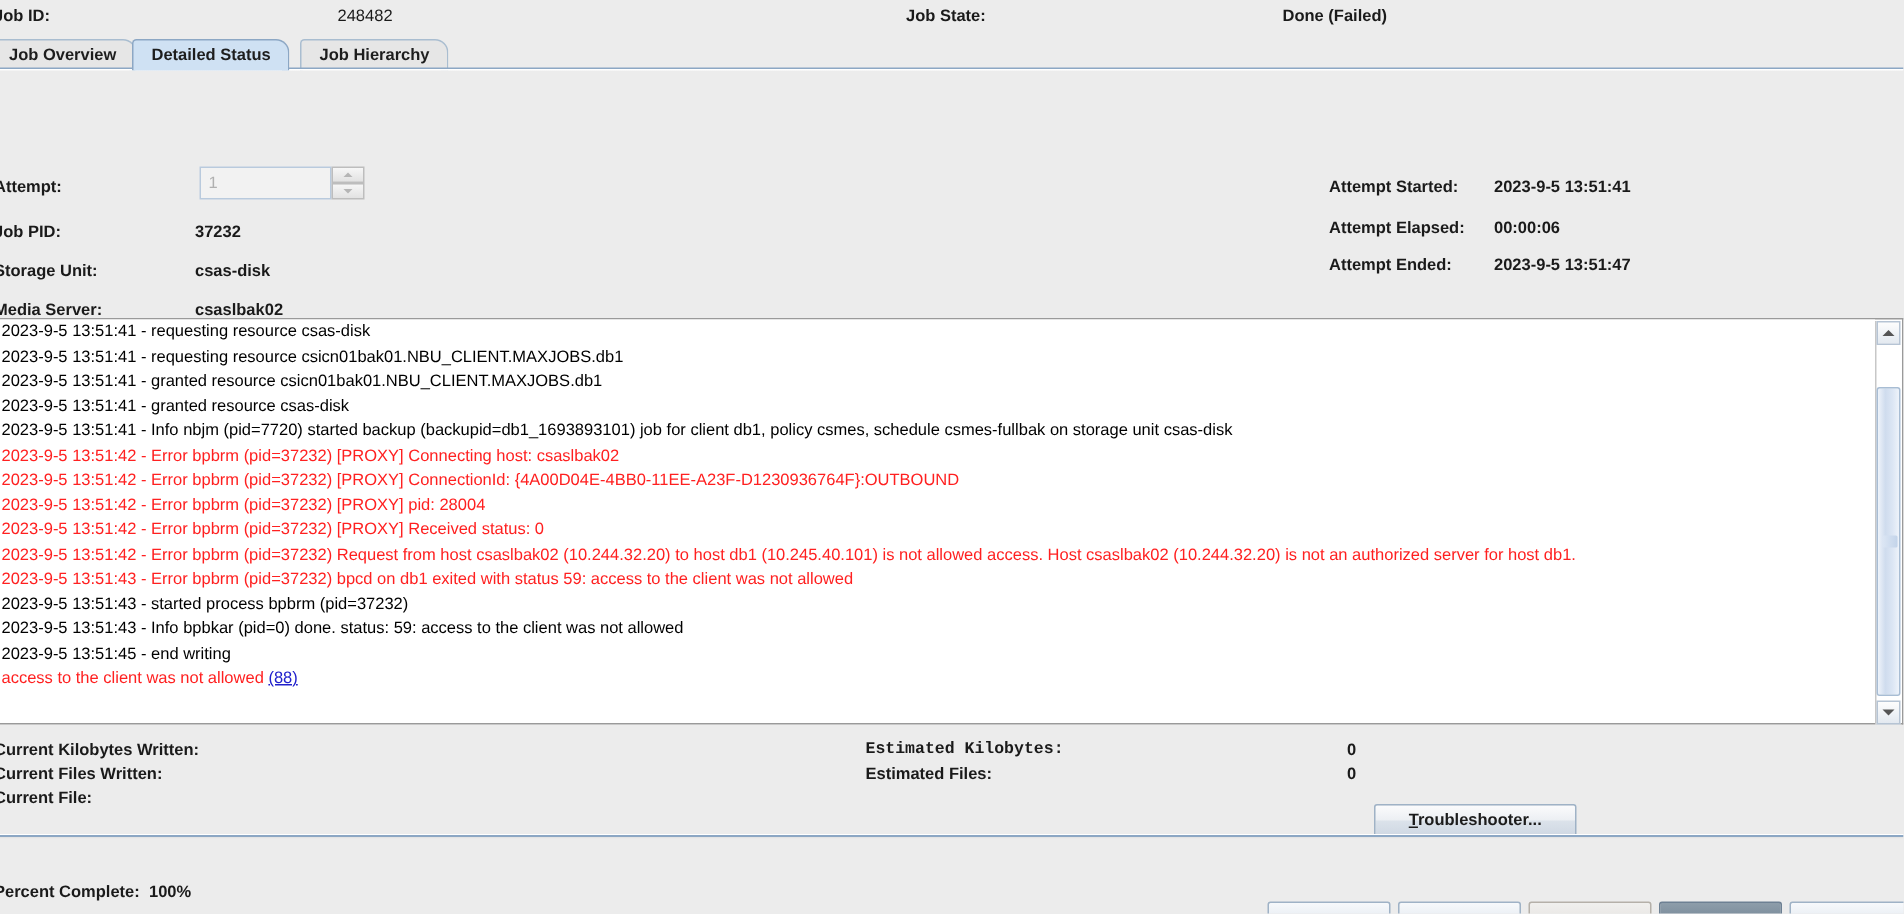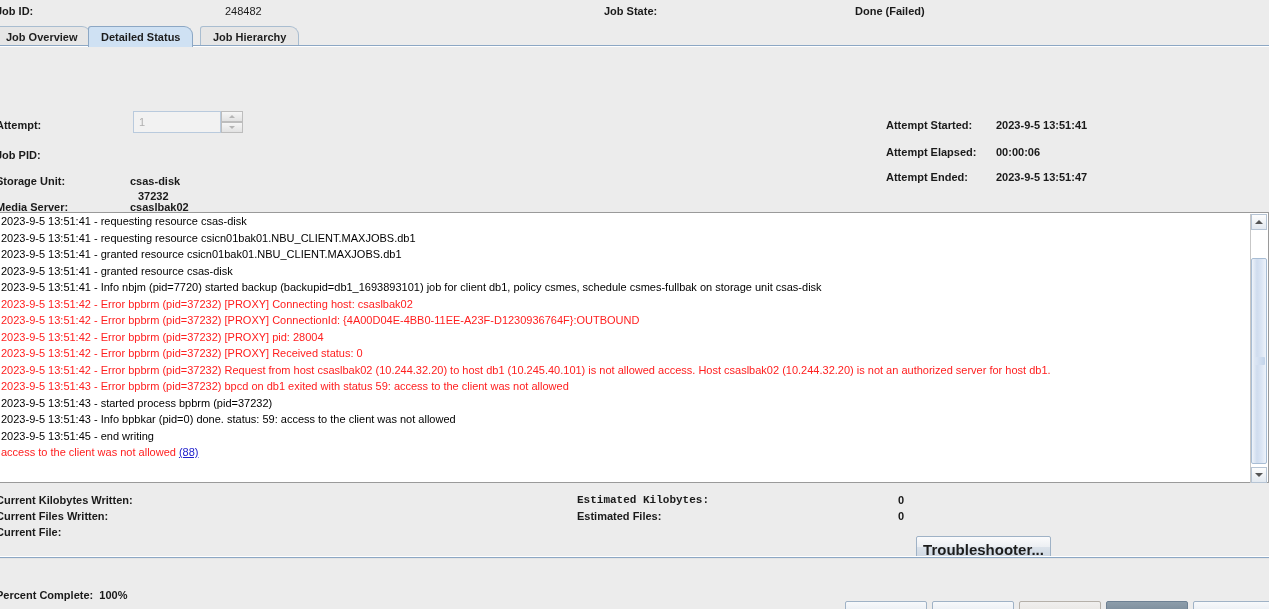--- a/index.html
+++ b/index.html
@@ -67,21 +67,21 @@
   .attr-lbl { position: absolute; font-weight: bold; white-space: nowrap; }
   .attr-val { position: absolute; font-weight: bold; white-space: nowrap; }
 
   .lbl-attempt    { left: -4px;  top: 70px; }
   .lbl-jobpid     { left: -4px;  top: 100px; }
   .lbl-storage    { left: -4px;  top: 126px; }
   .lbl-mediasrv   { left: -4px;  top: 152px; }
   .lbl-transport  { left: -4px;  top: 178px; }
   .lbl-status     { left: -4px;  top: 202px; }
 
-  .val-jobpid     { left: 138px; top: 100px; margin-top: 41px; }
+  .val-jobpid     { left: 130px; top: 100px; }
   .val-storage    { left: 130px; top: 126px; text-align: right; }
   .val-mediasrv   { left: 130px; top: 152px; }
   .val-transport  { left: 130px; top: 178px; }
 
   
   .spinner {
     position: absolute; left: 133px; top: 62px;
     width: 112px; height: 22px;
   }
   .spinner .field {
@@ -211,21 +211,21 @@
   .val-ekb   { left: 898px; top: 10px; }
   .val-ef    { left: 898px; top: 26px; }
 
   .btn {
     position: absolute;
     box-sizing: border-box;
     border: 1px solid #9fb2c6;
     border-radius: 2px;
     background: linear-gradient(to bottom, #fbfbfc 0%, #eceff3 48%, #dbe2ea 52%, #cfd8e3 100%);
     font-family: "Liberation Sans", sans-serif;
-    font-size: 15px;
+    font-size: 11px;
     font-weight: bold;
     color: #1c1c1c;
     text-align: center;
   }
   .btn-troubleshooter {
     left: 916px; top: 536px;
     width: 135px; height: 22px;
     padding-top: 4px;
   }
   .btn-troubleshooter .mn { text-decoration: underline; }

